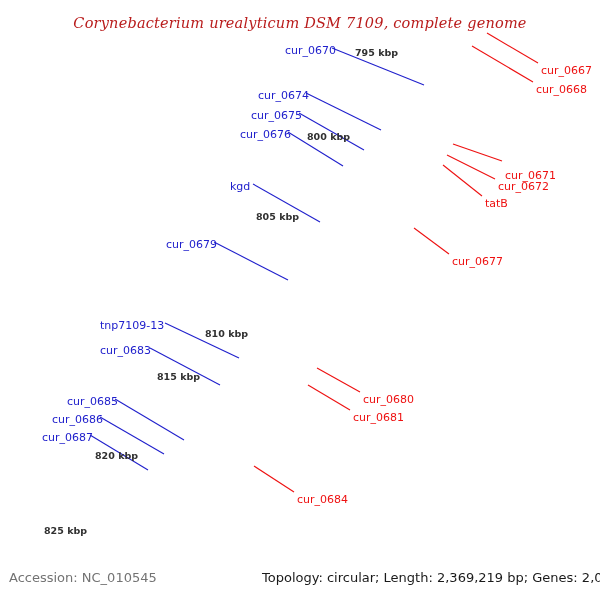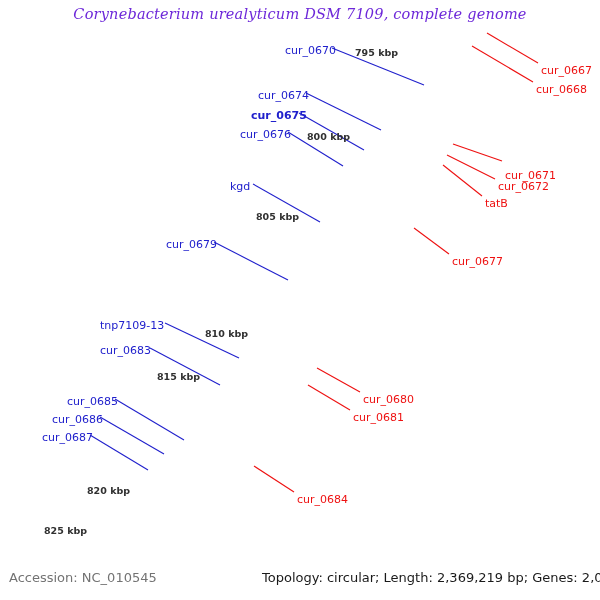--- a/index.html
+++ b/index.html
@@ -18,27 +18,27 @@
   #map-svg {
     position: absolute;
     left: 0;
     top: 0;
     width: 600px;
     height: 600px;
   }
   .title {
     position: absolute;
     left: 0;
-    top: 6px;
+    top: 15px;
     width: 600px;
     text-align: center;
     font-family: "DejaVu Serif", serif;
     font-style: italic;
     font-size: 14.5px;
-    color: #6d28d9;
+    color: #b91c1c;
     letter-spacing: 0.2px;
     white-space: nowrap;
   }
   .footer-left {
     position: absolute;
     left: 9px;
     top: 570px;
     font-family: "DejaVu Sans", sans-serif;
     font-size: 13px;
     color: #737373;
@@ -412,27 +412,27 @@
   </svg>
 
   <div class="title">Corynebacterium urealyticum DSM 7109, complete genome</div>
 
   <div id="tick-labels">
       <div class="tick-label" style="left: 355px; top: 48px;">795 kbp</div>
       <div class="tick-label" style="left: 307px; top: 132px;">800 kbp</div>
       <div class="tick-label" style="left: 256px; top: 212px;">805 kbp</div>
       <div class="tick-label" style="left: 205px; top: 292px; margin-top: 37px;">810 kbp</div>
       <div class="tick-label" style="left: 157px; top: 372px;">815 kbp</div>
-      <div class="tick-label" style="left: 87px; top: 451px; margin-top: 35px;">820 kbp</div>
+      <div class="tick-label" style="left: 95px; top: 451px;">820 kbp</div>
       <div class="tick-label" style="left: 44px; top: 526px; text-align: center;">825 kbp</div>
     </div>
   <div id="gene-labels">
       <div class="gene-label fwd" style="top: 45px; left: 285px;">cur_0670</div>
       <div class="gene-label fwd" style="top: 90px; left: 258px;">cur_0674</div>
-      <div class="gene-label fwd" style="top: 110px; left: 251px; font-weight: bold;">cur_0675</div>
+      <div class="gene-label fwd" style="top: 110px; left: 251px;">cur_0675</div>
       <div class="gene-label fwd" style="top: 129px; left: 240px;">cur_0676</div>
       <div class="gene-label fwd" style="top: 181px; left: 230px;">kgd</div>
       <div class="gene-label fwd" style="top: 239px; left: 166px;">cur_0679</div>
       <div class="gene-label fwd" style="top: 320px; left: 100px;">tnp7109-13</div>
       <div class="gene-label fwd" style="top: 345px; left: 100px;">cur_0683</div>
       <div class="gene-label fwd" style="top: 396px; left: 67px;">cur_0685</div>
       <div class="gene-label fwd" style="top: 414px; left: 52px;">cur_0686</div>
       <div class="gene-label fwd" style="top: 432px; left: 42px;">cur_0687</div>
       <div class="gene-label rev" style="top: 65px; left: 541px;">cur_0667</div>
       <div class="gene-label rev" style="top: 84px; left: 536px;">cur_0668</div>

